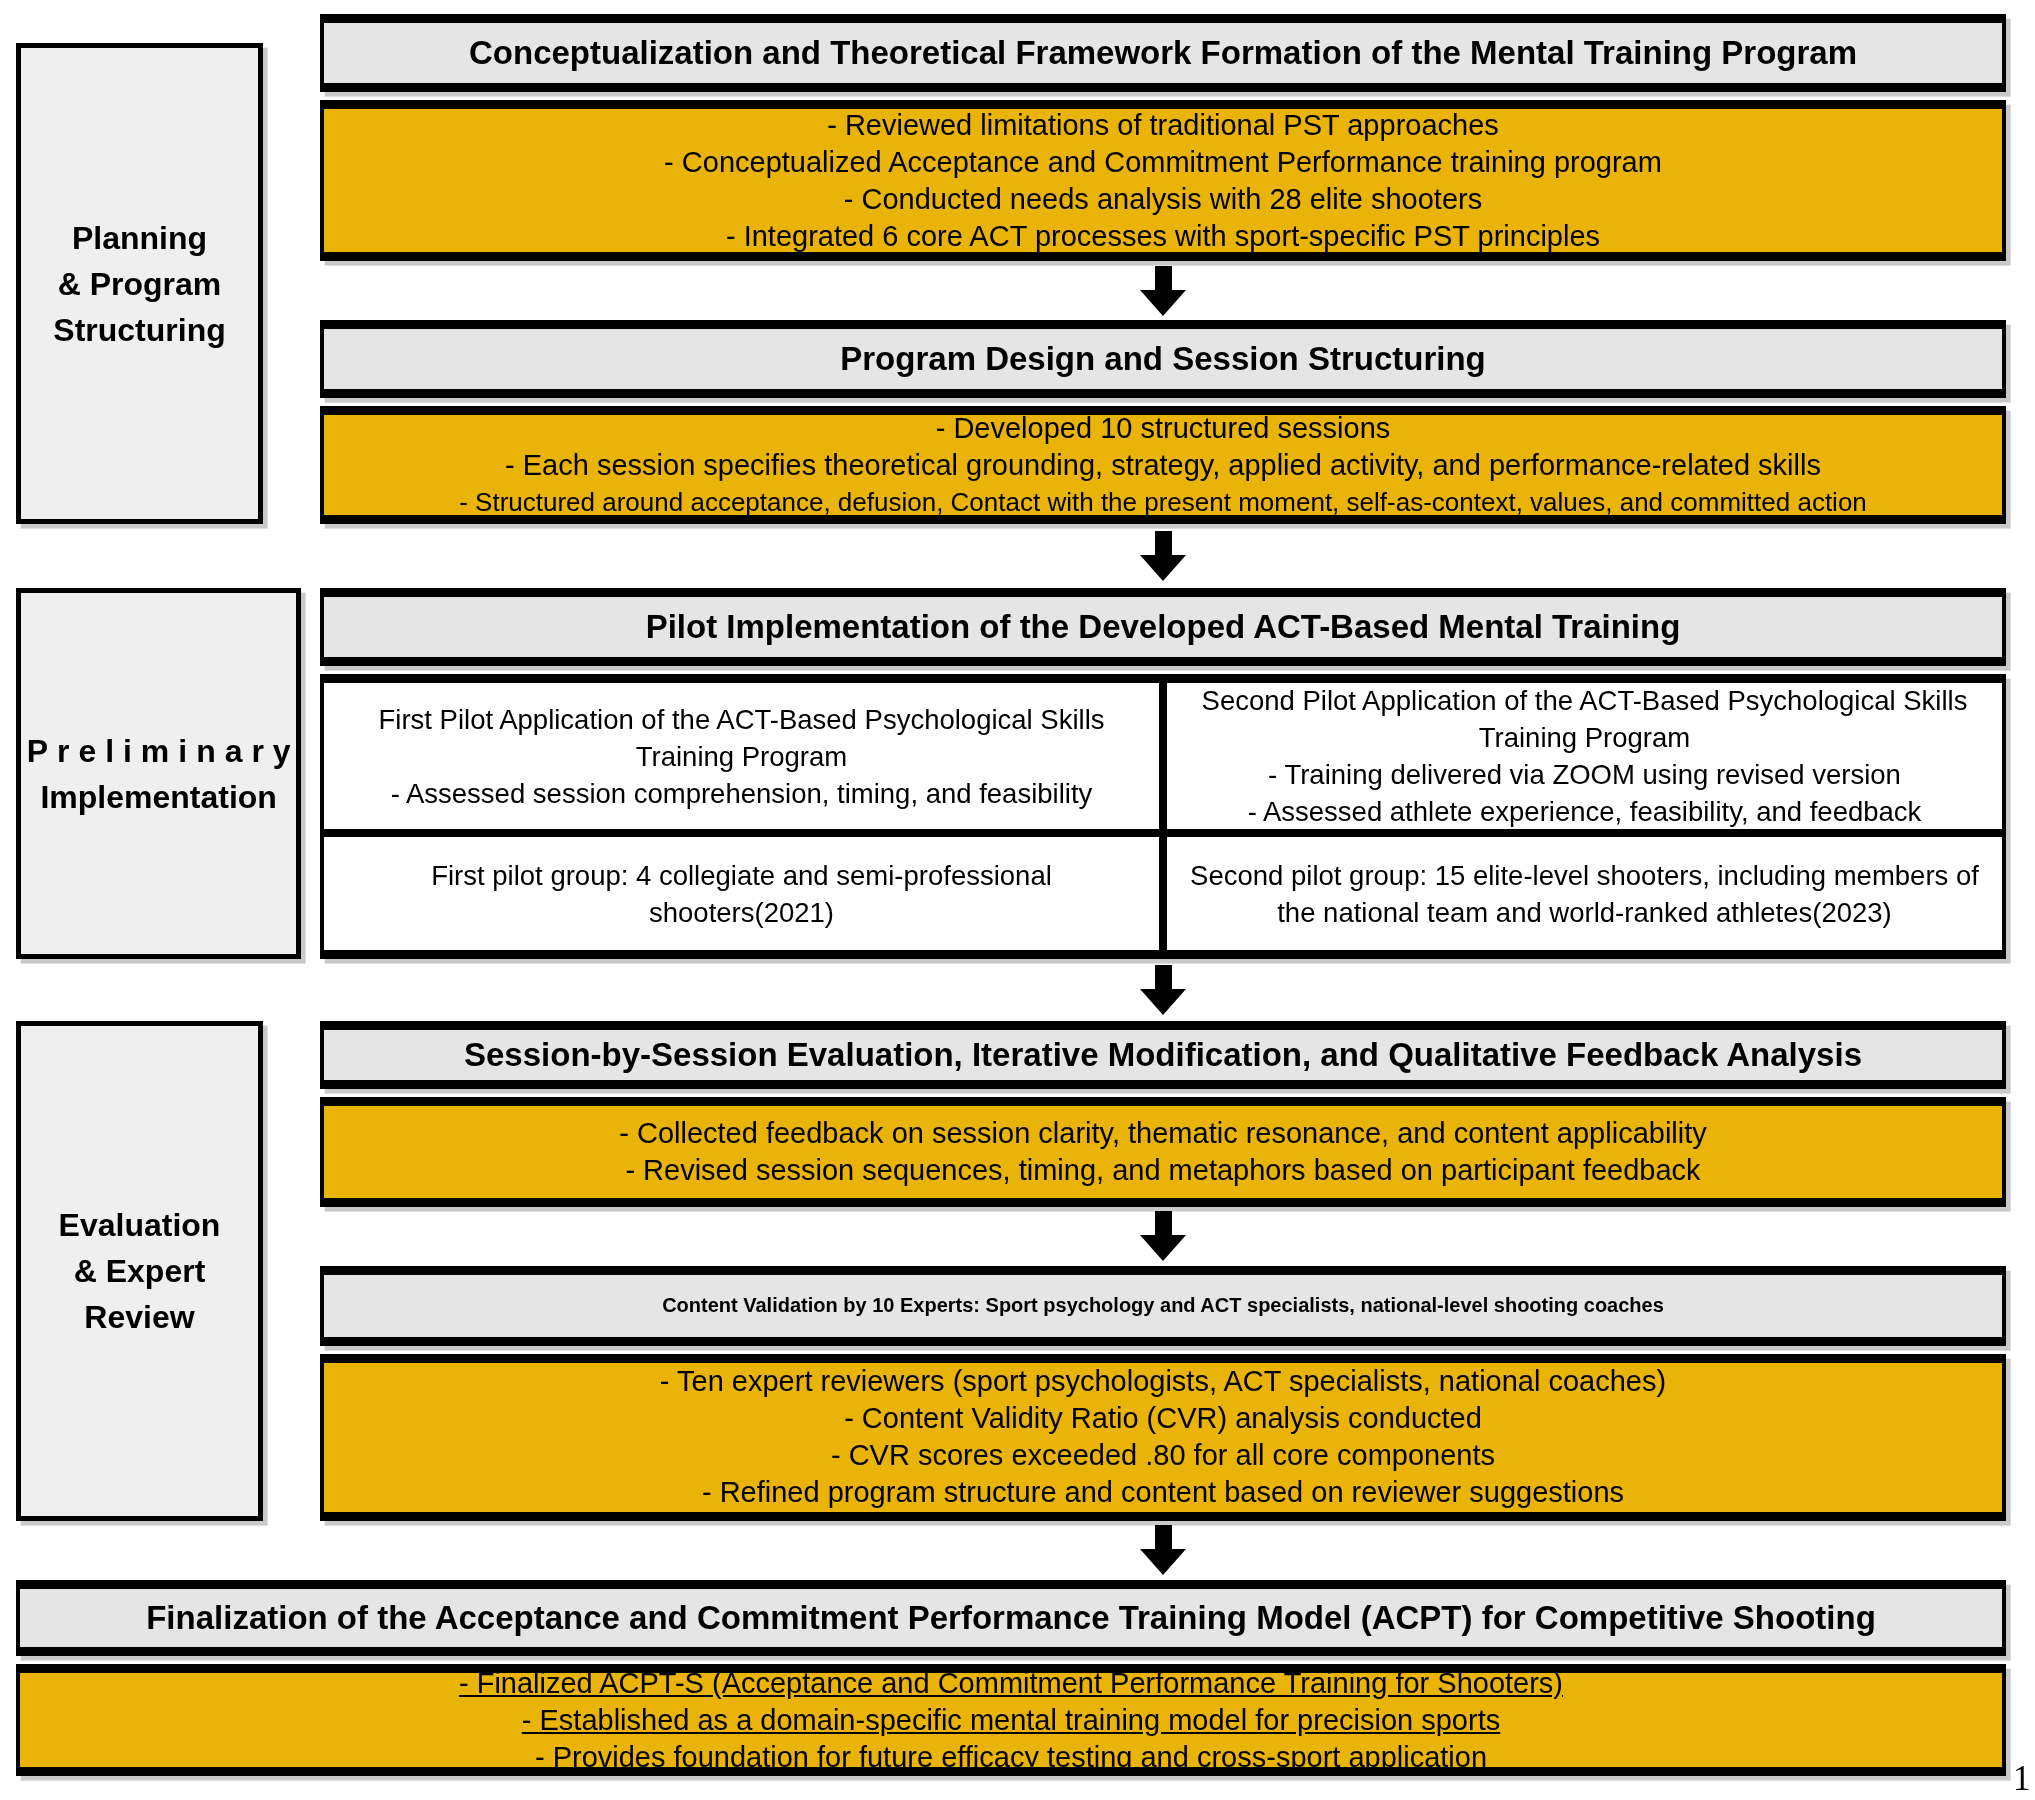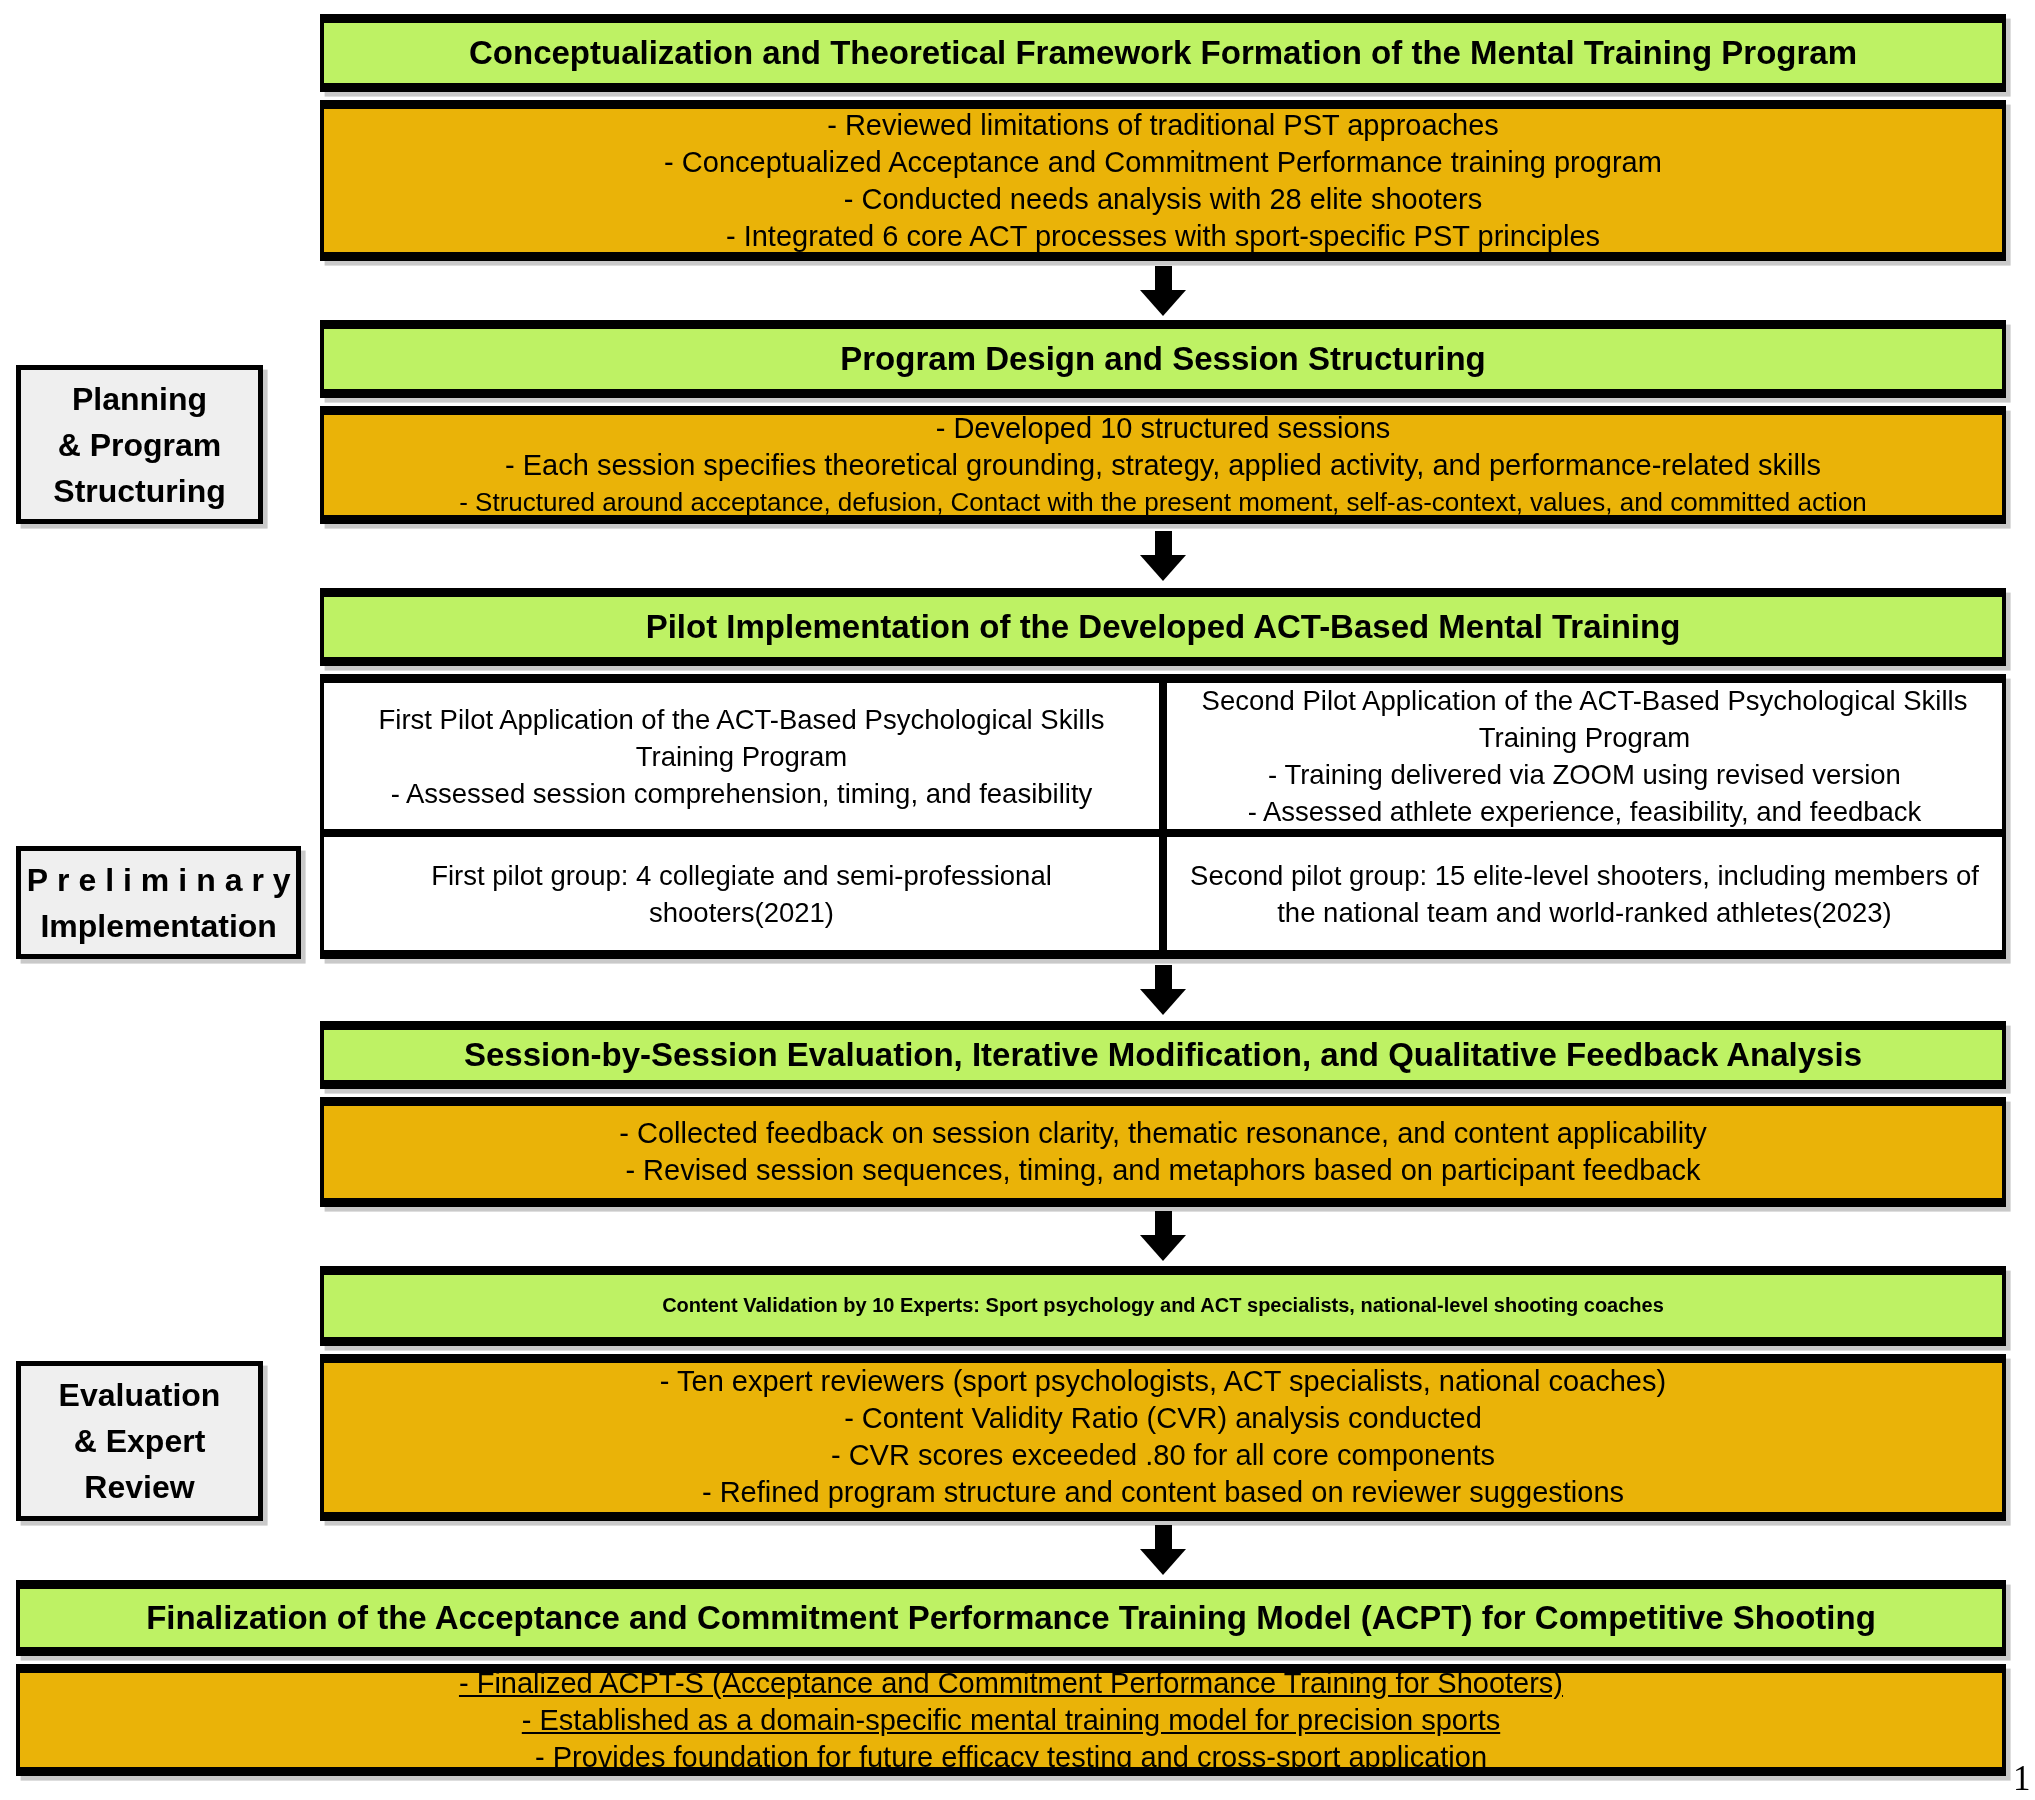--- a/index.html
+++ b/index.html
@@ -7,39 +7,39 @@
     position:relative;
     width:2035px; height:1801px;
     background:#ffffff;
     font-family:"Liberation Sans", sans-serif;
     color:#000;
     overflow:hidden;
   }
   .inner { position:absolute; left:16px; top:0; width:1990px; }
 
   .section { display:flex; }
-  .side-col { flex:0 0 247px; width:247px; margin-right:57px; display:flex;align-items:flex-end; }
+  .side-col { flex:0 0 247px; width:247px; margin-right:57px; display:flex; }
   .content-col { flex:1 1 auto; min-width:0; }
 
   .side-box {
     flex:1;
     background:#efefef;
     border:5.7px solid #000;
     box-shadow:4.6px 4.6px 0 #c9c9c9;
     display:flex; flex-direction:column;
     justify-content:center; align-items:center;
     text-align:center;
     font-weight:bold; font-size:32px; line-height:46px;
     padding:5.7px;
     box-sizing:border-box;
   }
   .side-box .spread { letter-spacing:0.28em; margin-right:-0.28em; }
 
   .header-box {
-    background:#bef264;
+    background:#e5e5e5;
     border:4.6px solid #000;
     border-top-width:9.2px; border-bottom-width:9.2px;
     box-shadow:4.6px 4.6px 0 #c9c9c9;
     display:flex; align-items:center; justify-content:center;
     text-align:center;
     font-weight:bold; font-size:33px;
     box-sizing:border-box;
     padding:0 13.7px;
   }
   .header-box.small-header { font-size:20px; }

